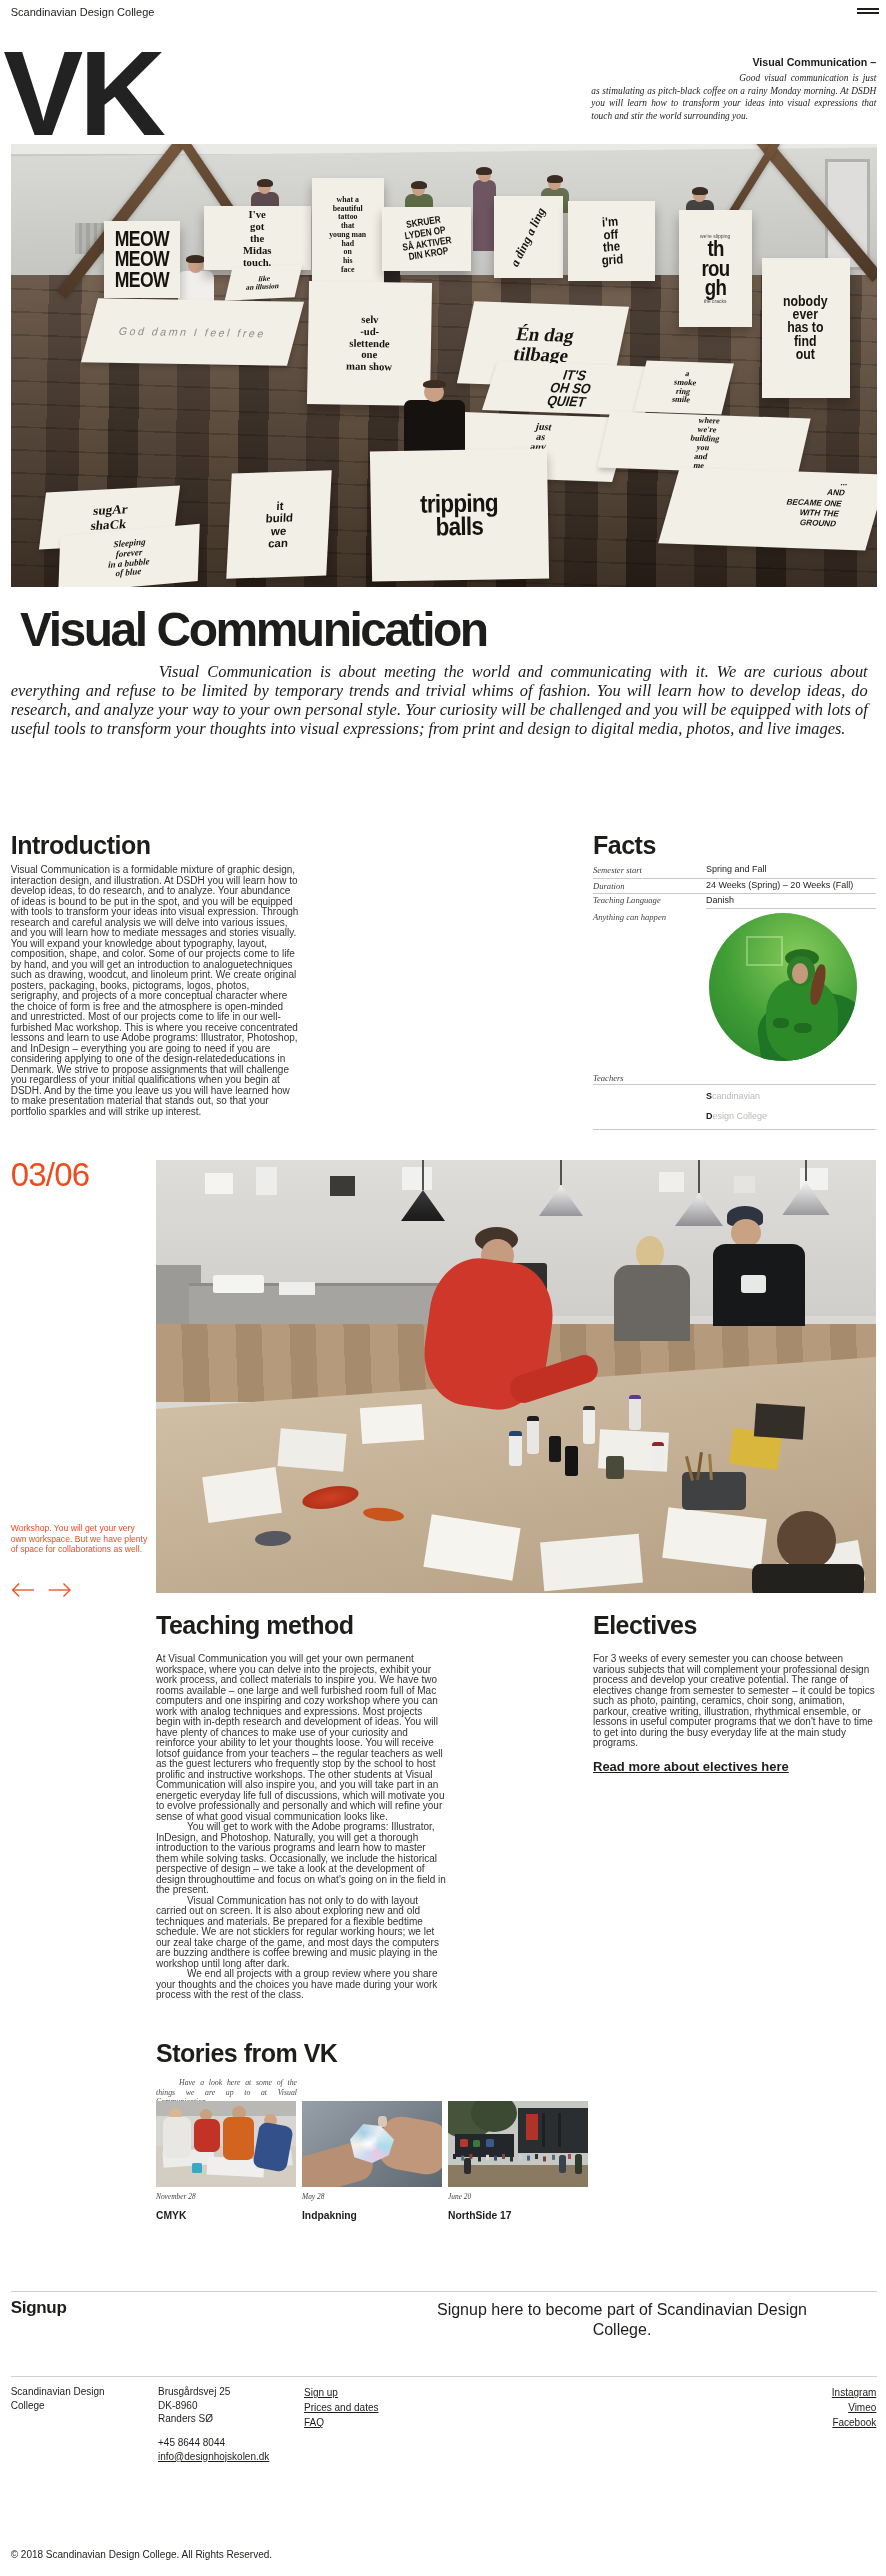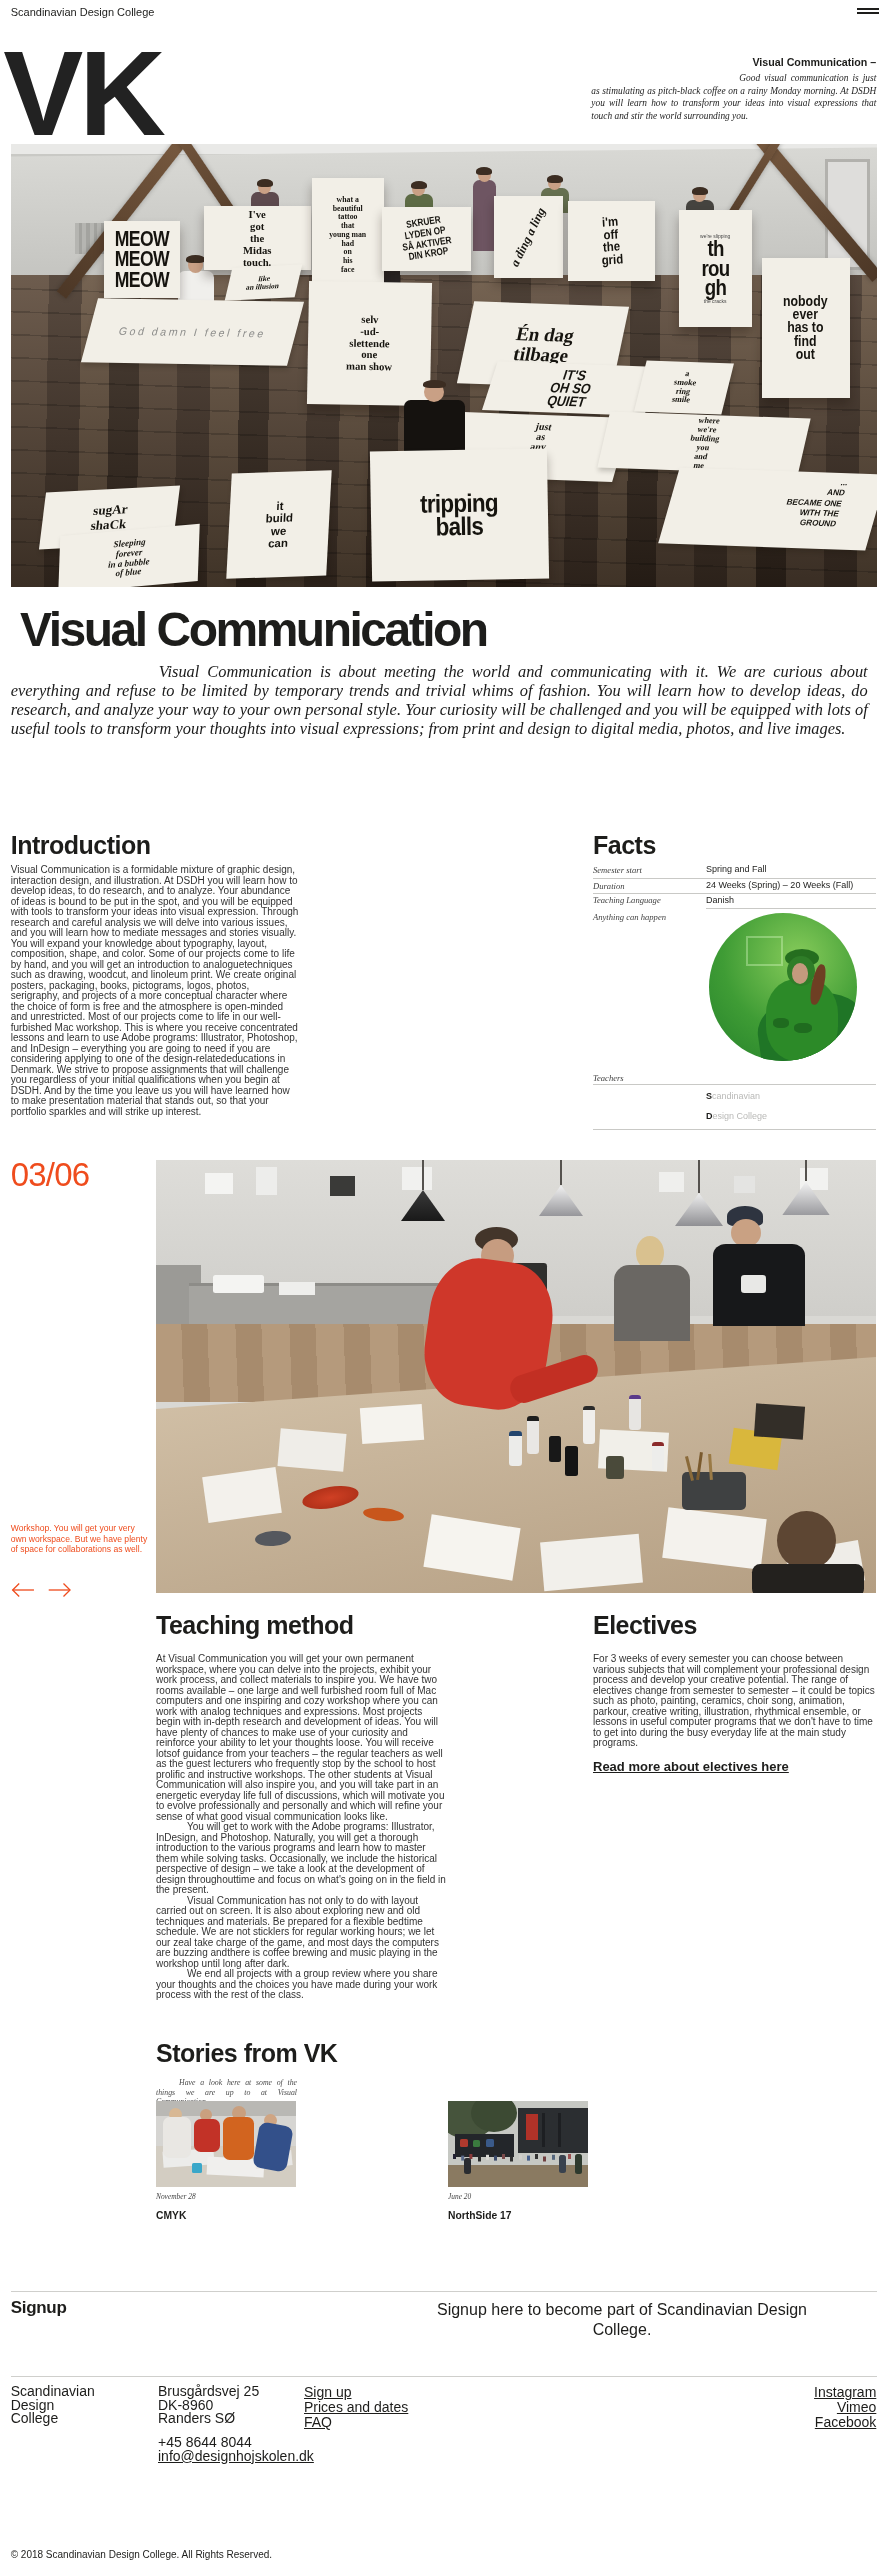--- a/index.html
+++ b/index.html
@@ -132,21 +132,21 @@
   .card{position:absolute;top:2101px;width:140px;cursor:pointer;}
   .card .img{position:relative;width:140px;height:86px;overflow:hidden;}
   .card .dt{margin-top:5.7px;font:italic 7.4px/1 "Liberation Serif",serif;color:#3f3f3f;}
   .card .tt{margin-top:10px;font-size:10.3px;font-weight:700;}
   #card-0{left:156px;} #card-1{left:302px;} #card-2{left:448px;}
 
   
   .rule{left:10.7px;width:866px;border-top:0.8px solid #cfcfcc;}
   #signup-h{left:10.7px;top:2298px;font-size:17px;font-weight:700;letter-spacing:-0.3px;}
   .cta{left:429px;top:2300px;width:386px;font-size:16px;line-height:20px;text-align:center;}
-  .fcol{position:absolute;font-size:14px;line-height:13.5px;}
+  .fcol{position:absolute;font-size:10px;line-height:13.5px;}
   .fcol .pre{white-space:pre-line;}
   #fcol-brand{left:10.7px;top:2385px;width:131px;}
   #fcol-addr{left:158px;top:2385px;width:131px;}
   #fcol-links{left:304px;top:2385px;line-height:15px;}
   #fcol-links a{display:block;}
   #fcol-social{right:10.7px;top:2385px;text-align:right;line-height:15px;}
   #fcol-social a{display:block;}
   .phone{margin-top:10.7px;}
   .copyright{left:10.7px;top:2549px;font-size:10px;}
 </style>
@@ -500,20 +500,31 @@
       <div class="abs" style="left:76px;top:5px;width:14px;height:14px;background:#c99f7e;border-radius:50%;"></div>
       <div class="abs" style="left:67px;top:16.4px;width:31px;height:43px;background:#d2641f;border-radius:6.6px;"></div>
       <div class="abs" style="left:108px;top:13px;width:13px;height:13px;background:#cfa583;border-radius:50%;"></div>
       <div class="abs" style="left:100px;top:23px;width:34px;height:46px;background:#33508a;border-radius:8.2px;transform:rotate(10deg);"></div>
       <div class="abs" style="left:36px;top:62px;width:10px;height:10px;background:#3aa7c9;border-radius:1.6px;"></div>
     </div>
     <div class="dt">November 28</div>
     <div class="tt">CMYK</div>
   </div>
 
+  <div class="card" id="card-1">
+    <div class="img" style="background:linear-gradient(140deg,#97a0a8,#5f6870);">
+      <div class="abs" style="left:-11.5px;top:48px;width:82px;height:39px;background:#b78f74;border-radius:16.4px;transform:rotate(-16deg);"></div>
+      <div class="abs" style="left:79px;top:18px;width:66px;height:53px;background:#c0977b;border-radius:30%;transform:rotate(10deg);"></div>
+      <div class="abs" style="left:76px;top:15px;width:9px;height:10.7px;background:#dcc6b6;border-radius:40%;"></div>
+      <div class="abs" style="left:48px;top:23px;width:44px;height:39px;clip-path:polygon(30% 0,70% 5%,100% 40%,88% 80%,50% 100%,10% 85%,0 40%);background:conic-gradient(from 30deg,#e8edf2,#aadcea 20%,#e9c9e4 35%,#cfd9f2 50%,#f5f2ec 65%,#a9d0e6 80%,#e8edf2);"></div>
+      <div class="abs" style="left:57px;top:33px;width:21.4px;height:18px;background:radial-gradient(circle,#ffffff,rgba(255,255,255,0) 70%);"></div>
+    </div>
+    <div class="dt">May 28</div>
+    <div class="tt">Indpakning</div>
+  </div>
 
   <div class="card" id="card-2">
     <div class="img" style="background:#c6c8c3;">
       <div class="abs" style="left:-10px;top:-13px;width:59px;height:51px;background:#46543c;border-radius:50%;"></div>
       <div class="abs" style="left:23px;top:-6.6px;width:46px;height:38px;background:#3c4a33;border-radius:50%;"></div>
       <div class="abs" style="left:70px;top:6.6px;width:70px;height:45px;background:#2b2e31;"></div>
       <div class="abs" style="left:78px;top:13px;width:11.5px;height:26px;background:#b03228;"></div>
       <div class="abs" style="left:94px;top:11.5px;width:2.5px;height:34px;background:#1d1f22;"></div>
       <div class="abs" style="left:110px;top:11.5px;width:2.5px;height:34px;background:#1d1f22;"></div>
       <div class="abs" style="left:6.6px;top:33px;width:59px;height:23px;background:#23262a;"></div>

